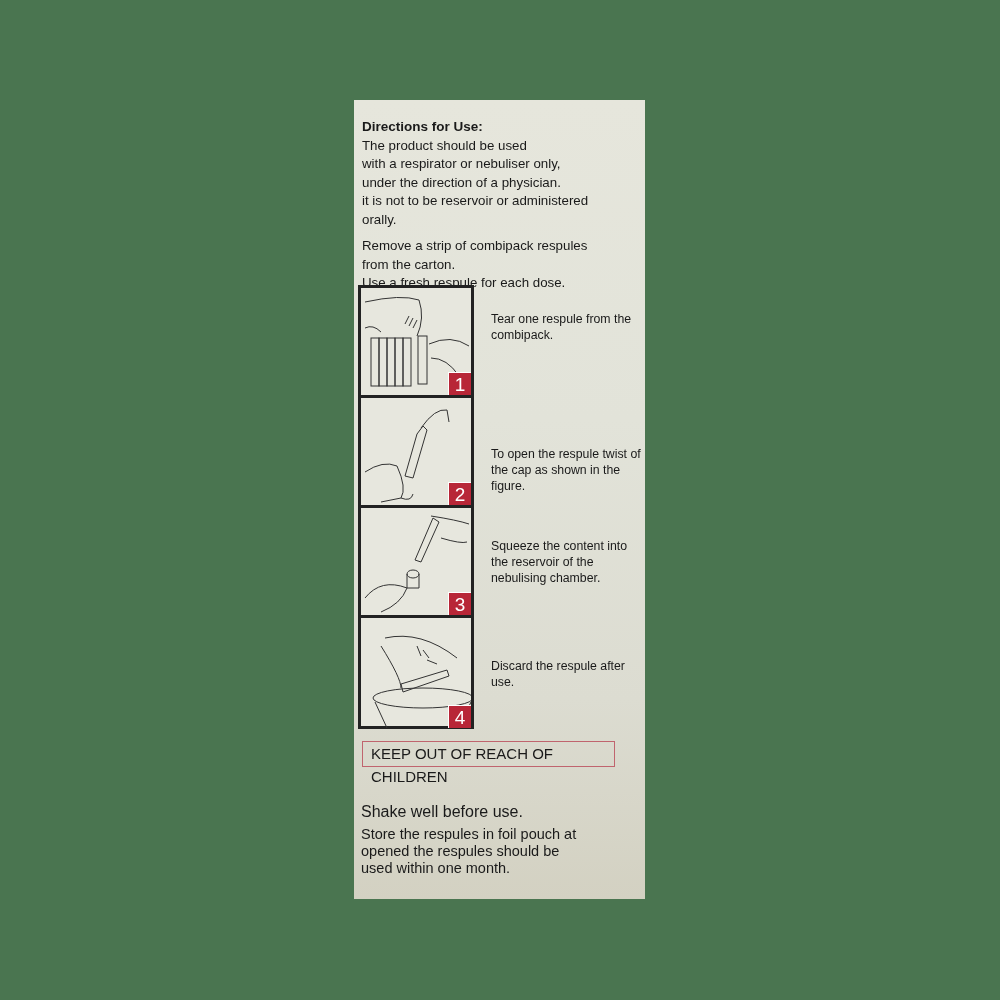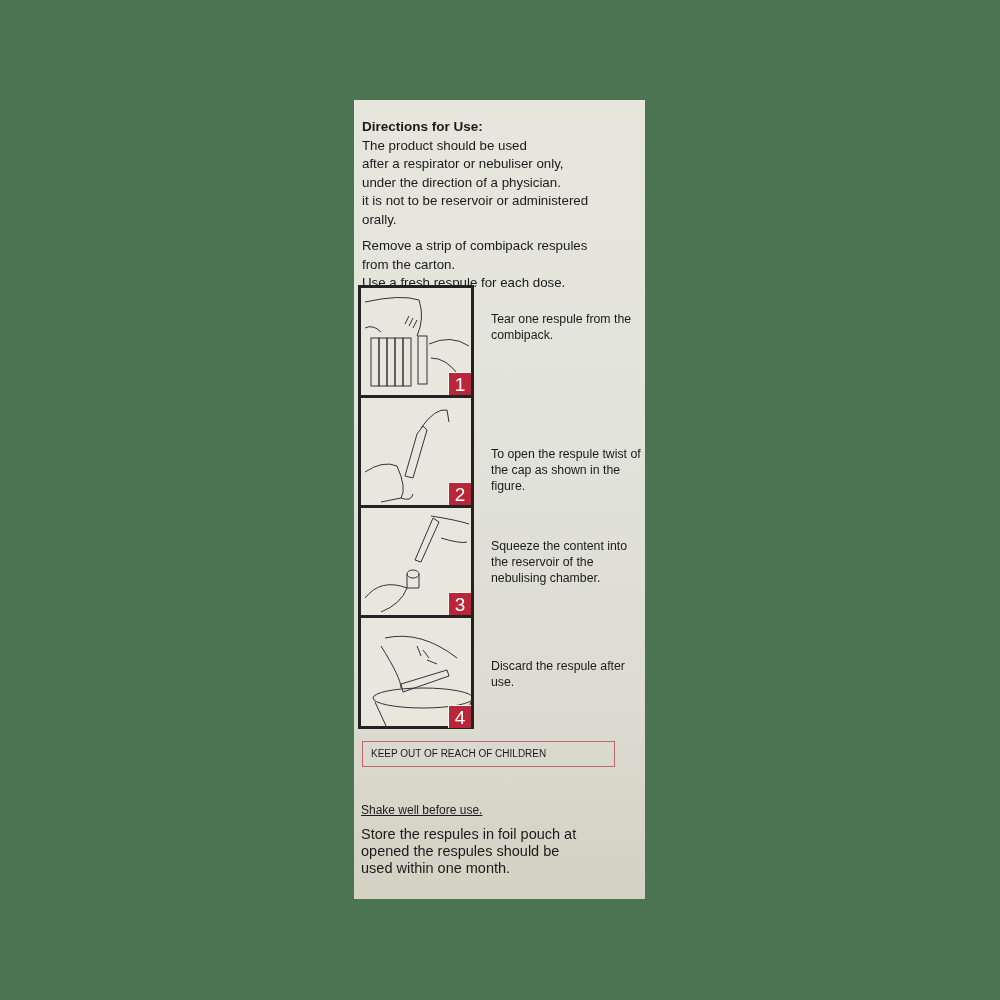--- a/index.html
+++ b/index.html
@@ -24,39 +24,39 @@
     .cell:last-child { border-bottom:none; }
     .cell svg { position:absolute; left:0; top:0; }
     .badge {
       position:absolute; right:-1px; bottom:-1px; width:22px; height:22px; background:#b82637;
       color:#fff; font-size:19px; line-height:23px; text-align:center; border:1px solid #fff;
     }
     .step-text { position:absolute; left:137px; font-size:12.3px; line-height:16px; width:150px; }
 
     .warn1 {
       position:absolute; left:8px; top:641px; width:253px; height:26px; box-sizing:border-box;
-      border:1.5px solid #c0646e; font-size:10px; line-height:23px; padding-left:8px;
+      border:1.5px solid #c0646e; font-size:15px; line-height:23px; padding-left:8px;
     }
     .warn2 {
       position:absolute; left:8px; top:676px; width:190px; height:22px; box-sizing:border-box;
       border:1.5px solid #c0646e; font-size:14.5px; font-weight:bold; line-height:19px; padding-left:13px;
     }
-    .shake { position:absolute; left:7px; top:703px; font-size:12px;text-decoration:underline; }
+    .shake { position:absolute; left:7px; top:703px; font-size:16px; }
     .store { position:absolute; left:7px; top:726px; width:280px; font-size:14.5px; line-height:17px; }
     .store p { margin:0; }
   </style>
 </head>
 <body>
 
 <div class="panel">
 
   <div class="directions">
     <p class="title">Directions for Use:</p>
     <p>The product should be used</p>
-    <p>after a respirator or nebuliser only,</p>
+    <p>with a respirator or nebuliser only,</p>
     <p>under the direction of a physician.</p>
     <p>it is not to be reservoir or administered</p>
     <p>orally.</p>
     <p class="gap">Remove a strip of combipack respules</p>
     <p>from the carton.</p>
     <p>Use a fresh respule for each dose.</p>
   </div>
 
   <div class="figbox">
 

